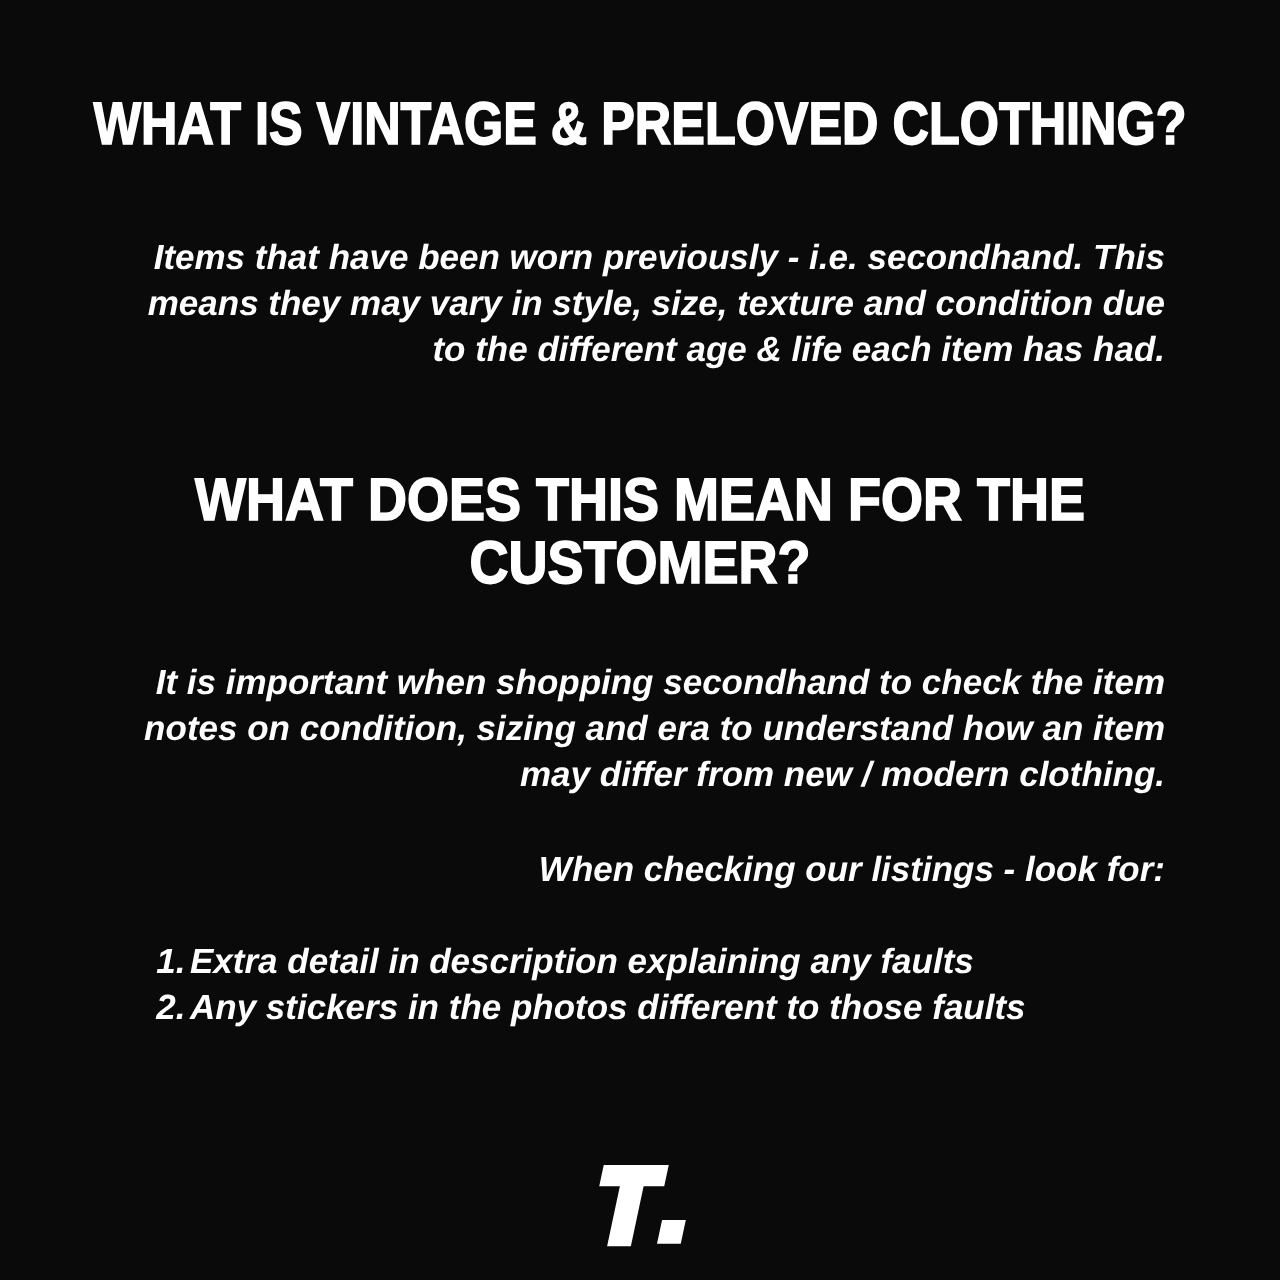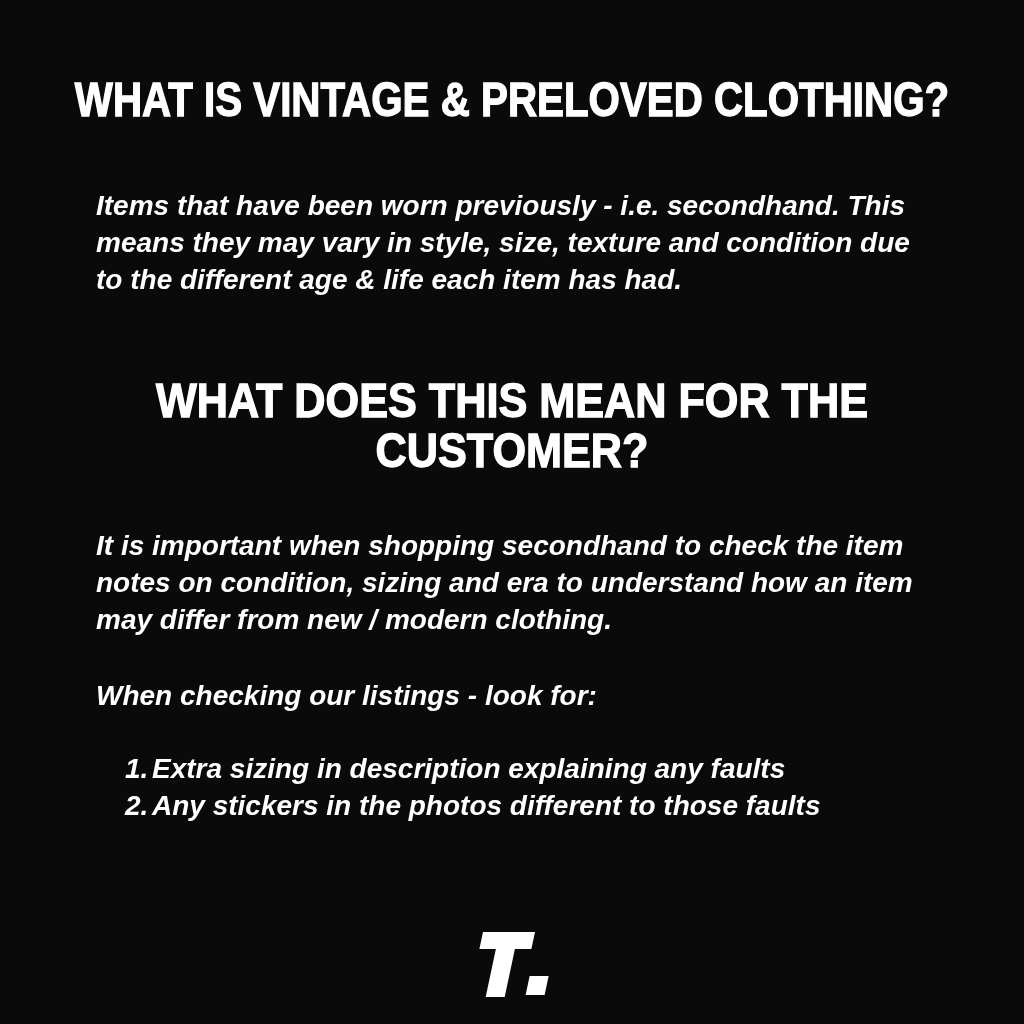--- a/index.html
+++ b/index.html
@@ -49,20 +49,21 @@
     transform-origin: 50% 50%;
   }
   .body-text {
     position: absolute;
     left: 96px;
     width: 836px;
     font-size: 28px;
     line-height: 37px;
     font-weight: 700;
     font-style: italic;
+    text-align: right;
   }
   .p-intro { top: 187px; }
   .p-customer { top: 527px; }
   .p-listings { top: 677px; }
   .checklist {
     position: absolute;
     top: 750px;
     left: 125px;
     width: 800px;
     font-size: 28px;
@@ -97,21 +98,21 @@
 
   <h2 class="h-sub">WHAT DOES THIS MEAN FOR THE CUSTOMER?</h2>
 
   <p class="body-text p-listings">When checking our listings - look for:</p>
 
   <p class="body-text p-customer">It is important when shopping secondhand to check the item notes on condition, sizing and era to understand how an item may differ from new / modern clothing.</p>
 
   <div class="checklist">
     <div class="check-item">
       <span class="check-num">1.</span>
-      <span class="check-text">Extra sizing in description explaining any faults</span>
+      <span class="check-text">Extra detail in description explaining any faults</span>
     </div>
     <div class="check-item">
       <span class="check-num">2.</span>
       <span class="check-text">Any stickers in the photos different to those faults</span>
     </div>
   </div>
 
   <div class="logo">
     <svg width="86" height="66" viewBox="0 0 86 66" xmlns="http://www.w3.org/2000/svg" aria-label="T.">
       <g transform="translate(14 0) skewX(-12)" fill="#ffffff">

